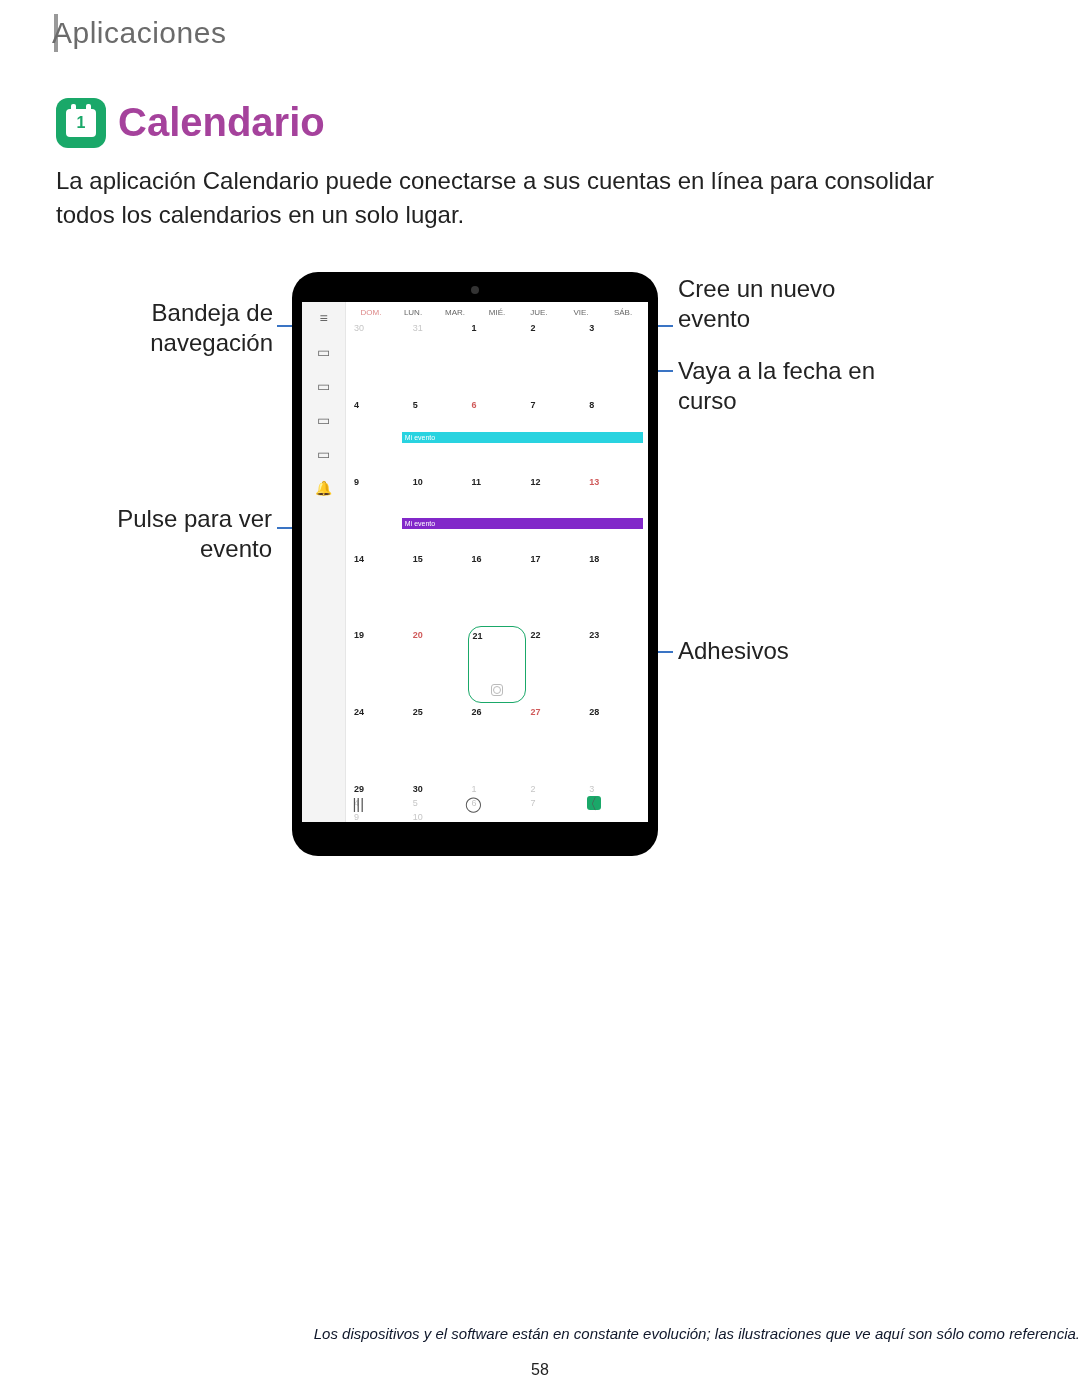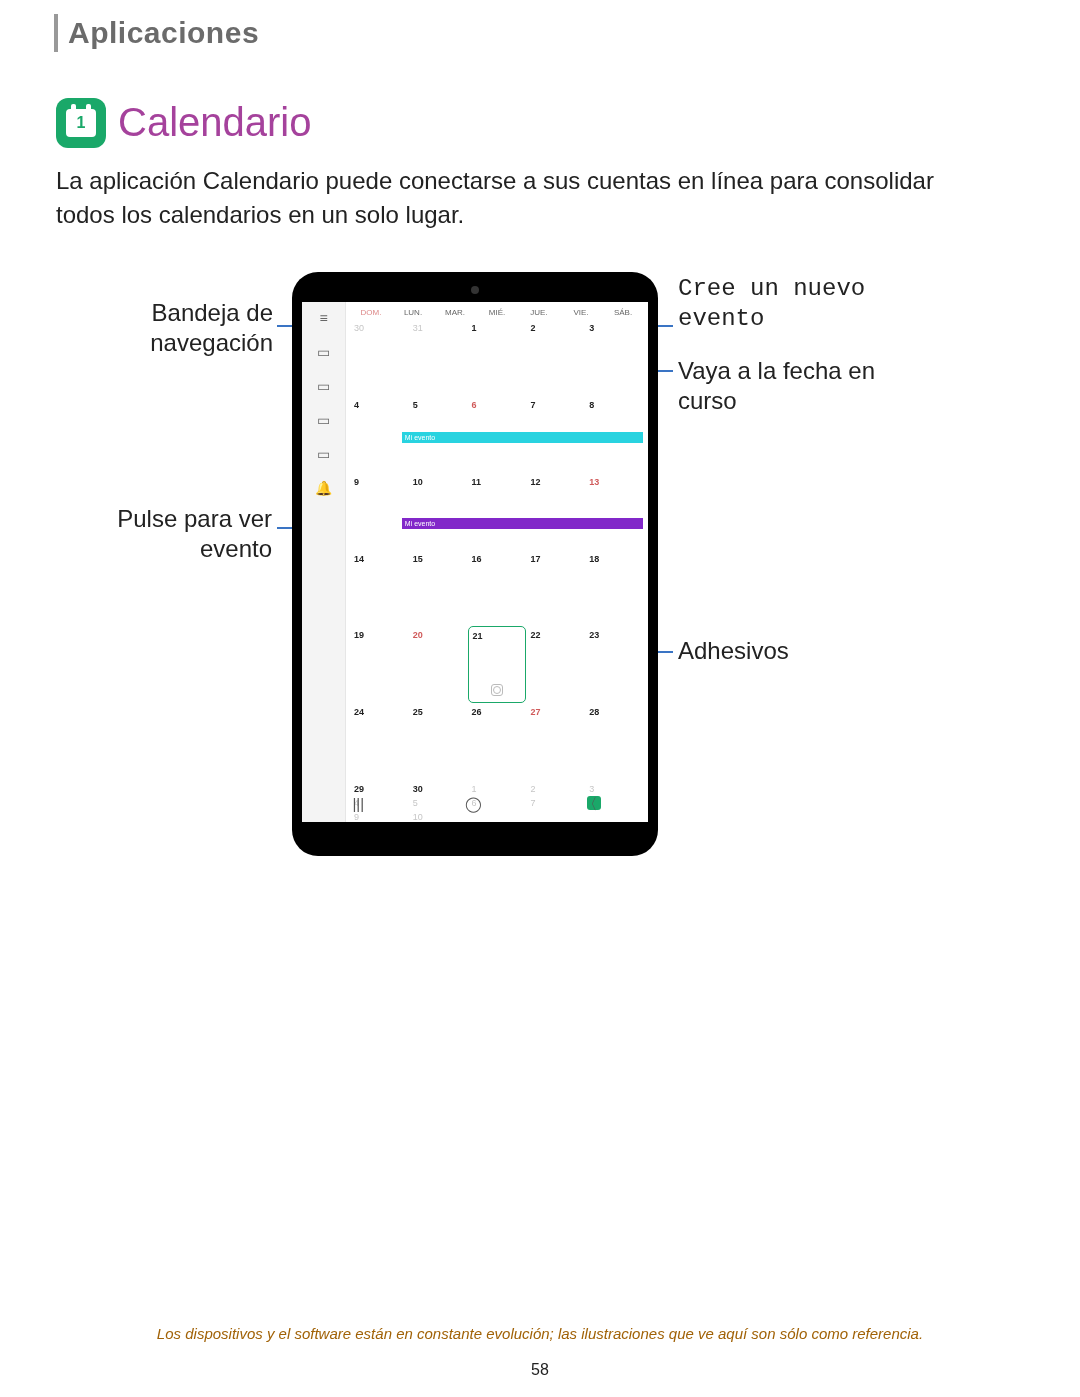--- a/index.html
+++ b/index.html
@@ -12,24 +12,24 @@
     color: #222;
   }
   .section-bar {
     position: absolute;
     left: 54px; top: 14px;
     width: 4px; height: 38px;
     background: #999;
   }
   .section-title {
     position: absolute;
-    left: 68px; top: 16px;
+    left: 52px; top: 16px;
     font-size: 30px;
     color: #6b6b6b;
-    font-weight: 700;
+    font-weight: 400;
     letter-spacing: 0.5px;
   }
   .app-icon {
     position: absolute;
     left: 56px; top: 98px;
     width: 50px; height: 50px;
     background: #1aa869;
     border-radius: 12px;
     display: flex; align-items: center; justify-content: center;
   }
@@ -45,21 +45,21 @@
     content:""; position:absolute; top:-5px; width:5px; height:8px;
     background:#fff; border-radius:2px;
   }
   .app-icon-cal::before{ left:5px;}
   .app-icon-cal::after{ right:5px;}
   .app-title {
     position: absolute;
     left: 118px; top: 100px;
     font-size: 40px;
     color: #a5429c;
-    font-weight: 400;
+    font-weight: 700;
   }
   .app-desc {
     position: absolute;
     left: 56px; top: 164px;
     width: 880px;
     font-size: 24px;
     line-height: 1.4;
     color: #222;
   }
   
@@ -108,21 +108,21 @@
     padding: 0 4px;
     position:relative;
   }
   .cell {
     position:relative;
     font-size:9px; font-weight:bold; color:#222;
     padding:4px 0 0 4px;
   }
   .cell.dim { color:#c6c6c6; font-weight:normal; }
   .cell.sun { color:#d05a5a; }
-  .cell.today-outline { border:1.5px solid #1aa869; border-radius:5px; }
+  .cell.today-outline { border:1.5px solid #1aa869; border-radius:13px; }
   .event-bar {
     position:absolute; height:11px;
     font-size:7px; color:#fff; padding-left:3px;
     display:flex; align-items:center;
     overflow:hidden; white-space:nowrap;
   }
   .ev1 { background:#29d3e0; left:18.5%; top:22.5%; width:80%; }
   .ev2 { background:#8228c9; left:18.5%; top:39.5%; width:80%; }
   .sticker {
     position:absolute; left:50%; bottom:6px; transform:translateX(-50%);
@@ -141,21 +141,21 @@
   .callout {
     position:absolute;
     font-size:24px; color:#222; line-height:1.25;
   }
   .line {
     position:absolute; background:#3a74c4; height:1.5px;
   }
   .vline { position:absolute; background:#3a74c4; width:1.5px; }
   .footnote {
     position:absolute; left:0; right:0; bottom:55px;
-    text-align:center; font-size:15px; font-style:italic; color:#a16207;
+    text-align:right; font-size:15px; font-style:italic; color:#0f172a;
   }
   .pagenum { position:absolute; left:0; right:0; bottom:18px; text-align:center; font-size:16px; }
 </style>
 </head>
 <body>
 
 <div class="section-bar"></div>
 <div class="section-title">Aplicaciones</div>
 
 <div class="app-icon">
@@ -163,21 +163,21 @@
 </div>
 <div class="app-title">Calendario</div>
 <div class="app-desc">La aplicación Calendario puede conectarse a sus cuentas en línea para consolidar todos los calendarios en un solo lugar.</div>
 
 <div class="callout" style="left:113px; top:298px; width:160px; text-align:right;">Bandeja de navegación</div>
 <div class="line" style="left:277px; top:325px; width:43px;"></div>
 
 <div class="callout" style="left:100px; top:504px; width:172px; text-align:right;">Pulse para ver evento</div>
 <div class="line" style="left:277px; top:527px; width:120px;"></div>
 
-<div class="callout" style="left:678px; top:274px; width:200px;font-family:Liberation Mono, monospace;">Cree un nuevo evento</div>
+<div class="callout" style="left:678px; top:274px; width:200px;">Cree un nuevo evento</div>
 <div class="line" style="left:598px; top:325px; width:75px;"></div>
 <div class="vline" style="left:598px; top:285px; height:40px;"></div>
 
 <div class="callout" style="left:678px; top:356px; width:220px;">Vaya a la fecha en curso</div>
 <div class="line" style="left:625px; top:370px; width:48px;"></div>
 <div class="vline" style="left:625px; top:328px; height:42px;"></div>
 
 <div class="callout" style="left:678px; top:636px; width:200px;">Adhesivos</div>
 <div class="line" style="left:428px; top:651px; width:245px;"></div>
 

